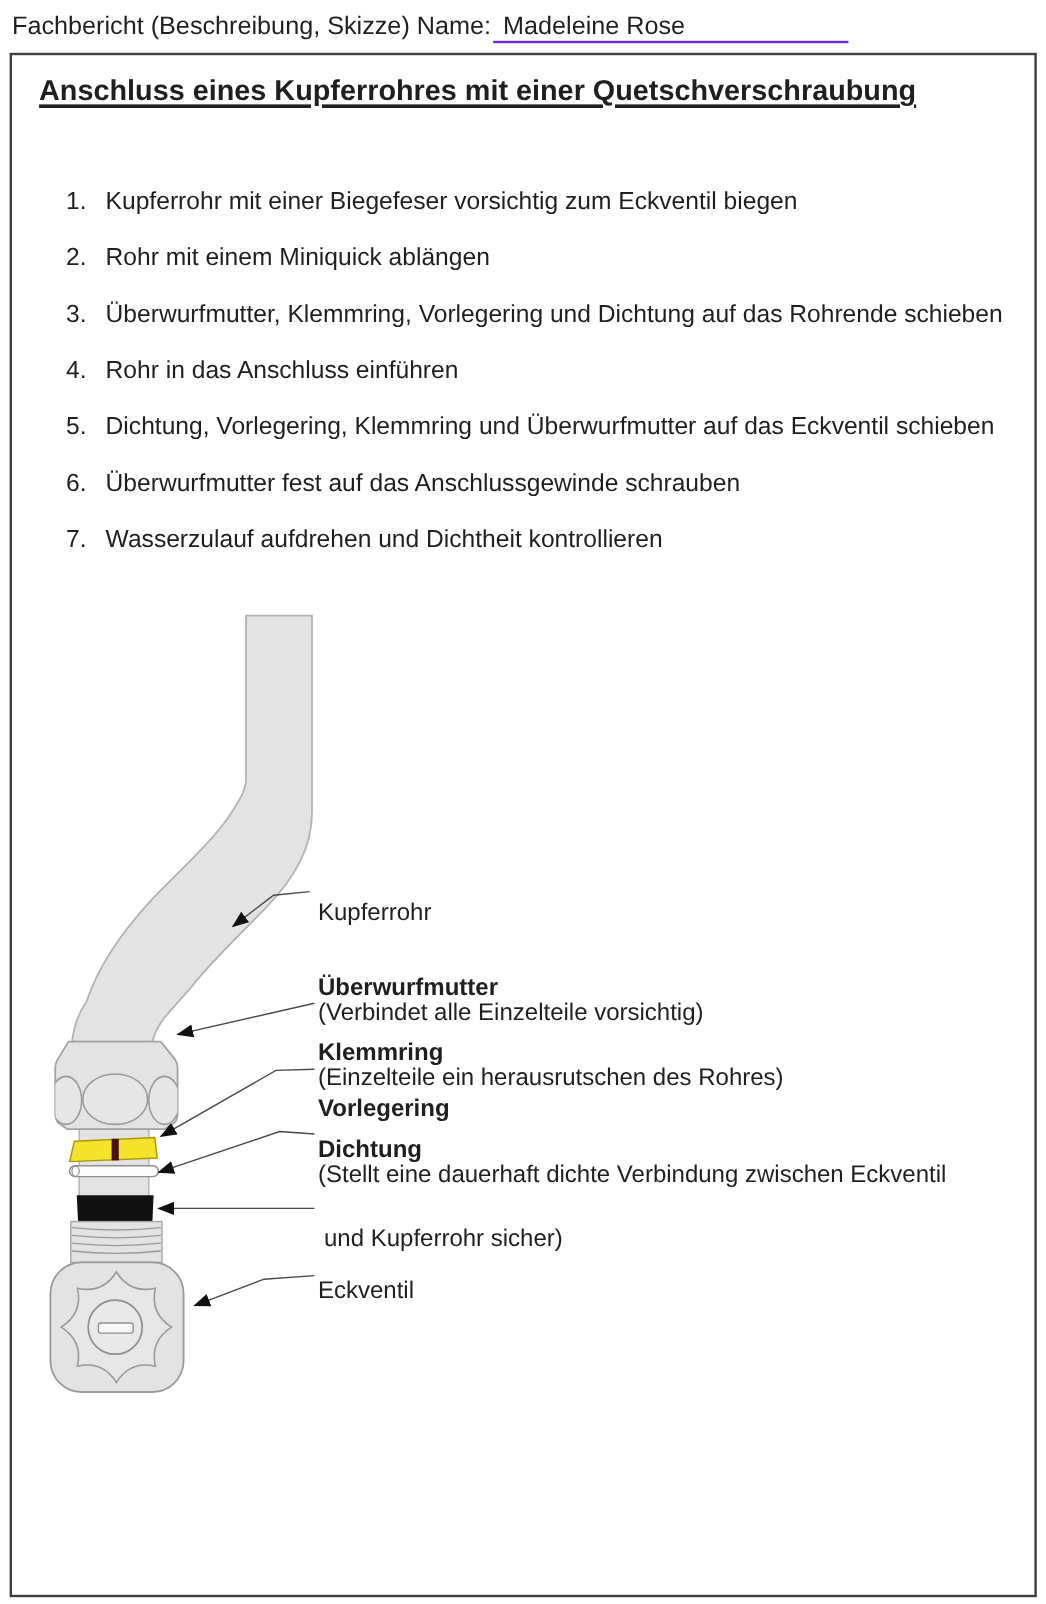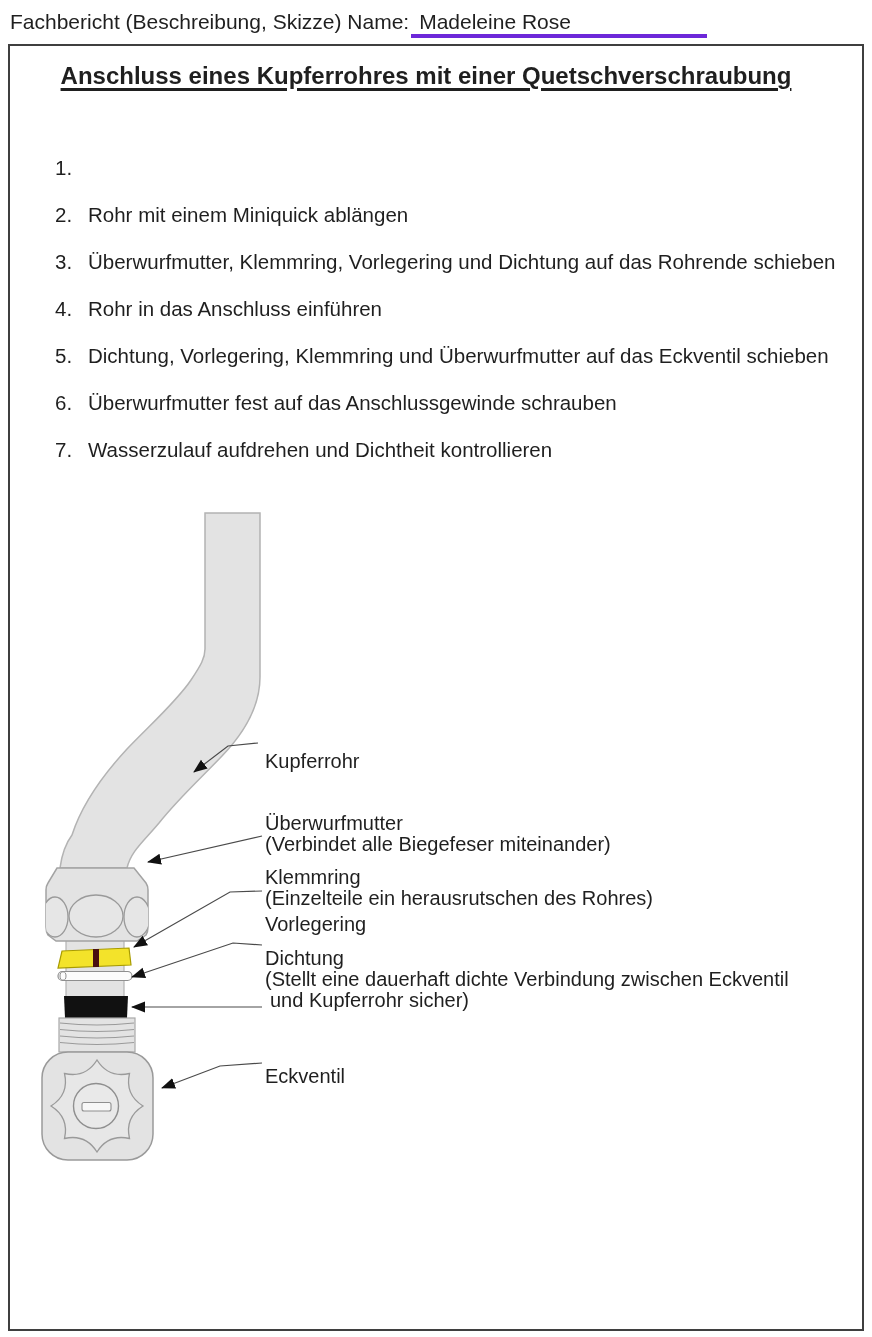--- a/index.html
+++ b/index.html
@@ -2,58 +2,59 @@
 <html><head>
 <meta charset="utf-8">
 <style>
   html,body{margin:0;padding:0;background:#ffffff;}
   .page{
     position:relative;width:872px;height:1337px;background:#ffffff;overflow:hidden;
     font-family:"Liberation Sans","DejaVu Sans",sans-serif;color:#1f1f1f;
   }
   
   .header{position:absolute;left:10px;top:10px;font-size:21px;white-space:nowrap;}
-  .name-line{display:inline-block;width:288px;border-bottom:4px solid #6d28d9;margin-left:2px;padding-left:8px;}
+  .name-line{display:inline-block;width:288px;border-bottom:2px solid #6d28d9;margin-left:2px;padding-left:8px;}
   
   .frame{position:absolute;left:8px;top:44px;width:852px;height:1283px;border:2px solid #3f3f3f;background:#fff;}
   
   .title{
     position:absolute;left:8px;top:62px;width:780px;text-align:center;
     font-size:24px;font-weight:bold;
-    text-decoration:underline;text-decoration-thickness:2.5px;text-underline-offset:4px;padding-left:28px;
+    text-decoration:underline;text-decoration-thickness:2.5px;text-underline-offset:4px;
   }
   
   .steps{position:absolute;left:55px;top:156px;width:800px;}
   .step{display:flex;font-size:20.5px;line-height:24px;margin-bottom:23px;white-space:nowrap;}
   .step-num{width:33px;flex:0 0 33px;}
   
   .diagram{position:absolute;left:0;top:0;width:872px;height:1337px;}
   
   .dlabel{position:absolute;left:265px;font-size:20px;line-height:21px;white-space:nowrap;}
-  .dlabel .dname{font-weight:normal;}
+  .dlabel .dname{font-weight:bold;}
   .dlabel .dname.plain{font-weight:normal;margin-top:20px;}
-  .dlabel .ddesc2{padding-left:5px;}
+  .dlabel .ddesc2{padding-left:5px;margin-top:32px;}
   .dlabel div:empty{display:none;}
 </style>
 </head>
 <body>
 
 <div class="page">
 
   <div class="header">
     <span>Fachbericht (Beschreibung, Skizze) Name:</span><span class="name-line"><span>Madeleine Rose</span></span>
   </div>
 
   <div class="frame"></div>
 
   <div class="title">Anschluss eines Kupferrohres mit einer Quetschverschraubung</div>
 
   <div class="steps">
     <div class="step">
         <span class="step-num">1.</span>
+        <span>Kupferrohr mit einer Biegefeser vorsichtig zum Eckventil biegen</span>
       </div>
     <div class="step">
         <span class="step-num">2.</span>
         <span>Rohr mit einem Miniquick ablängen</span>
       </div>
     <div class="step">
         <span class="step-num">3.</span>
         <span>Überwurfmutter, Klemmring, Vorlegering und Dichtung auf das Rohrende schieben</span>
       </div>
     <div class="step">
@@ -120,21 +121,21 @@
     <polyline points="262,945 233,943 132,977" fill="none" stroke="#4a4a4a" stroke-width="1.2" marker-end="url(#arrow)"></polyline>
     <polyline points="262,1007 132,1007" fill="none" stroke="#4a4a4a" stroke-width="1.2" marker-end="url(#arrow)"></polyline>
     <polyline points="262,1063 220,1066 162,1088" fill="none" stroke="#4a4a4a" stroke-width="1.2" marker-end="url(#arrow)"></polyline>
   </svg>
 
   <div class="dlabel" style="top:731px">
     <div class="dname plain">Kupferrohr</div>
   </div>
   <div class="dlabel" style="top:813px">
     <div class="dname">Überwurfmutter</div>
-    <div class="ddesc">(Verbindet alle Biegefeser miteinander)</div>
+    <div class="ddesc">(Verbindet alle Einzelteile vorsichtig)</div>
   </div>
   <div class="dlabel" style="top:867px">
     <div class="dname">Klemmring</div>
     <div class="ddesc">(Einzelteile ein herausrutschen des Rohres)</div>
   </div>
   <div class="dlabel" style="top:914px">
     <div class="dname">Vorlegering</div>
   </div>
   <div class="dlabel" style="top:948px">
     <div class="dname">Dichtung</div>

